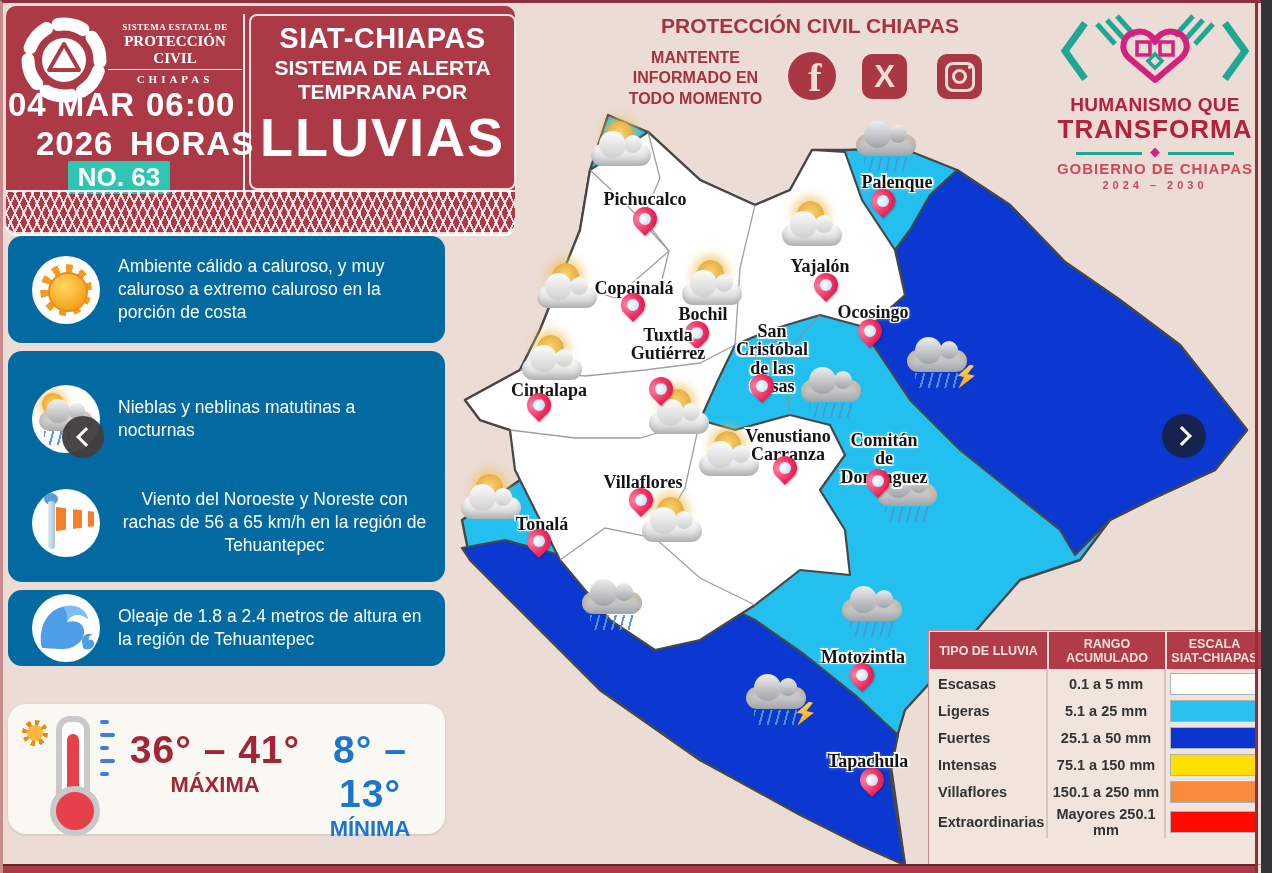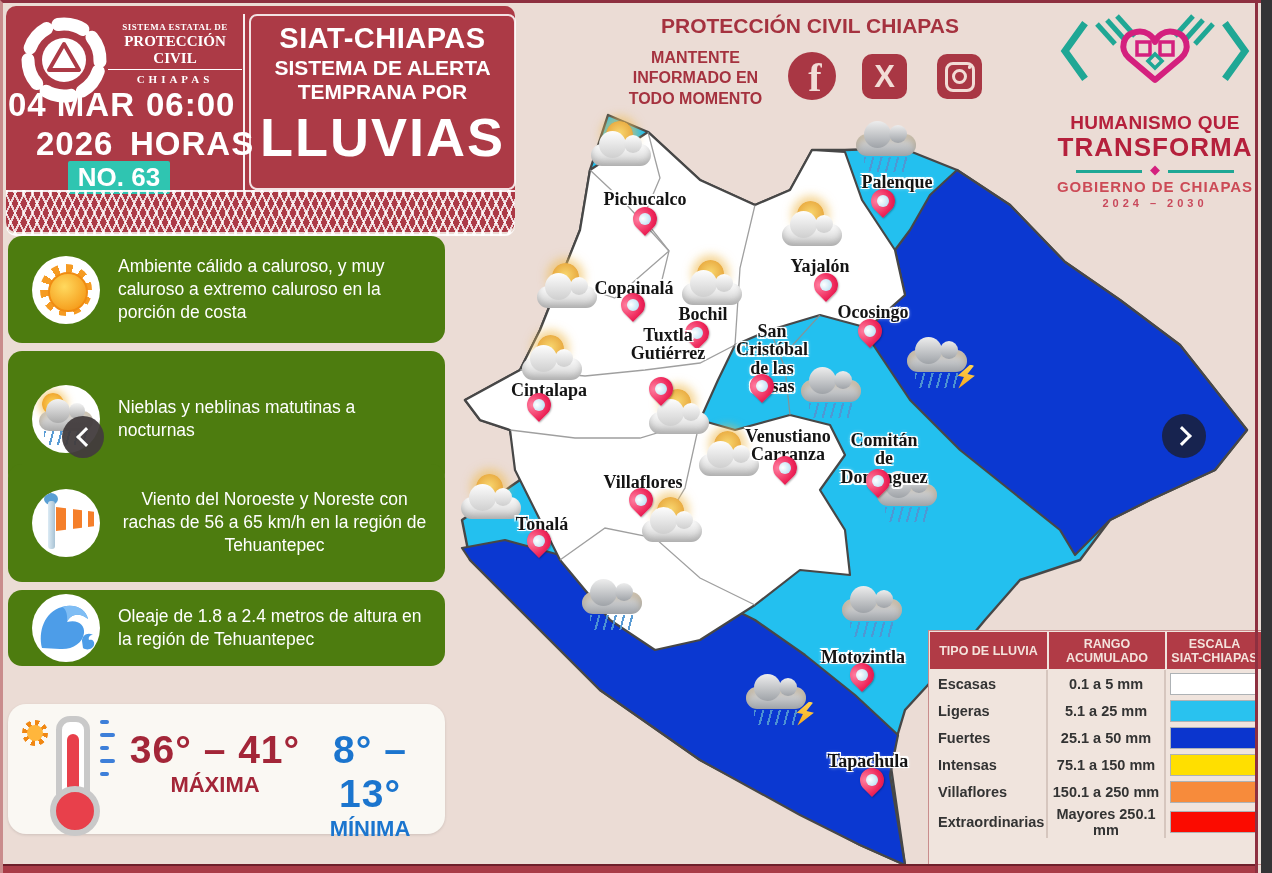--- a/index.html
+++ b/index.html
@@ -50,32 +50,32 @@
              position:relative;left:3px;top:3px;}
   #xi{left:862px;top:54px;width:45px;height:45px;border-radius:10px;text-align:center;}
   #xi .glyph{font-weight:700;font-size:31px;line-height:45px;}
   #ig{left:937px;top:54px;width:45px;height:45px;border-radius:10px;}
   #ig .cam{position:absolute;left:8px;top:8px;width:24px;height:24px;border:3px solid #F2DCD6;border-radius:8px;}
   #ig .lens{position:absolute;left:15px;top:15px;width:9px;height:9px;border:3px solid #F2DCD6;border-radius:50%;}
   #ig .dot{position:absolute;right:11px;top:11px;width:3.5px;height:3.5px;background:#F2DCD6;border-radius:50%;}
 
   
   #govlogo{position:absolute;left:1048px;top:14px;width:214px;text-align:center;}
-  .gv1{color:#B5203C;font-weight:700;font-size:19px;margin-top:20px;letter-spacing:.3px;}
+  .gv1{color:#B5203C;font-weight:700;font-size:19px;margin-top:2px;letter-spacing:.3px;}
   .gv2{color:#B5203C;font-weight:700;font-size:26px;letter-spacing:1px;margin-top:-2px;}
   .gvrule{position:relative;height:10px;margin:3px 28px 0 28px;}
   .gvrule .ln{position:absolute;top:4px;height:2.5px;background:#1FA795;width:42%;}
   .gvrule .l{left:0;} .gvrule .r{right:0;}
   .gvrule .dia{position:absolute;left:50%;top:1px;width:7px;height:7px;background:#D4207E;
                transform:translateX(-50%) rotate(45deg);}
   .gv3{color:#CC4A56;font-weight:700;font-size:15px;letter-spacing:1px;margin-top:2px;}
   .gv4{color:#C9485B;font-weight:700;font-size:11px;letter-spacing:4px;margin-top:2px;}
 
   
-  .card{position:absolute;left:8px;width:437px;background:#4d7c0f;border-radius:14px;color:#fff;}
+  .card{position:absolute;left:8px;width:437px;background:#0369a1;border-radius:14px;color:#fff;}
   .card .txt{position:absolute;left:110px;right:14px;top:50%;transform:translateY(-50%);
              font-size:17.5px;line-height:1.32;}
   .iconcircle{position:absolute;left:24px;top:50%;transform:translateY(-50%);
               width:68px;height:68px;background:#fff;border-radius:50%;overflow:hidden;}
   #card1{top:236px;height:107px;} #card2{top:351px;height:136px;}
   #card3{top:464px;height:118px;text-align:center;} #card4{top:590px;height:76px;}
 
   .sunburst{position:absolute;left:8px;top:8px;width:52px;height:52px;border-radius:50%;
      background:repeating-conic-gradient(#F59B23 0deg 17deg,rgba(0,0,0,0) 17deg 36deg);}
   .sunburst .core{position:absolute;left:8px;top:8px;width:36px;height:36px;border-radius:50%;

